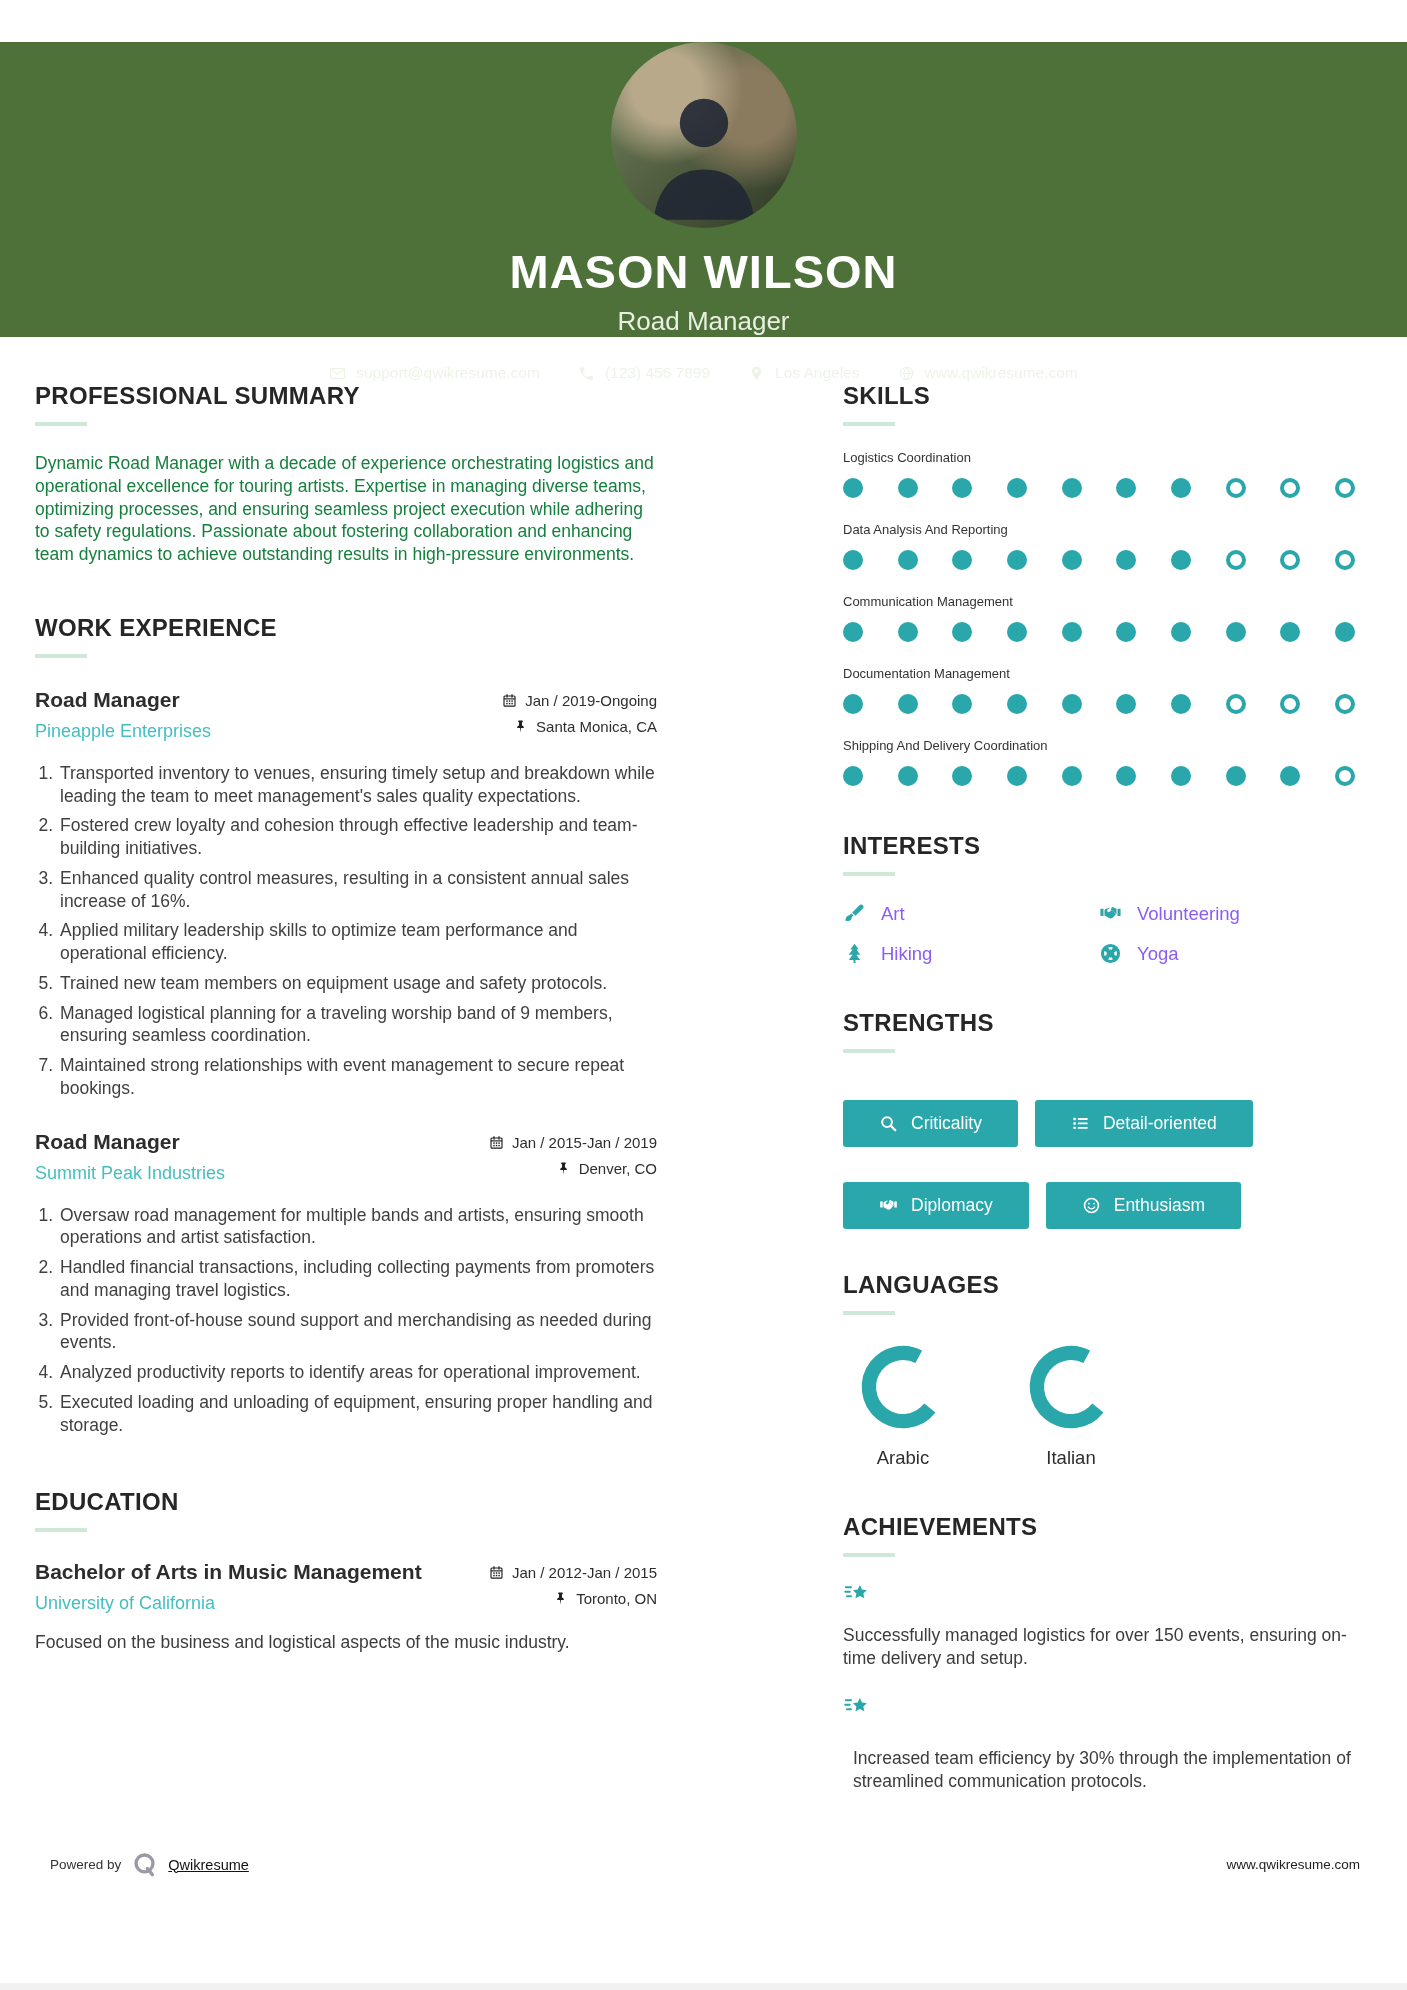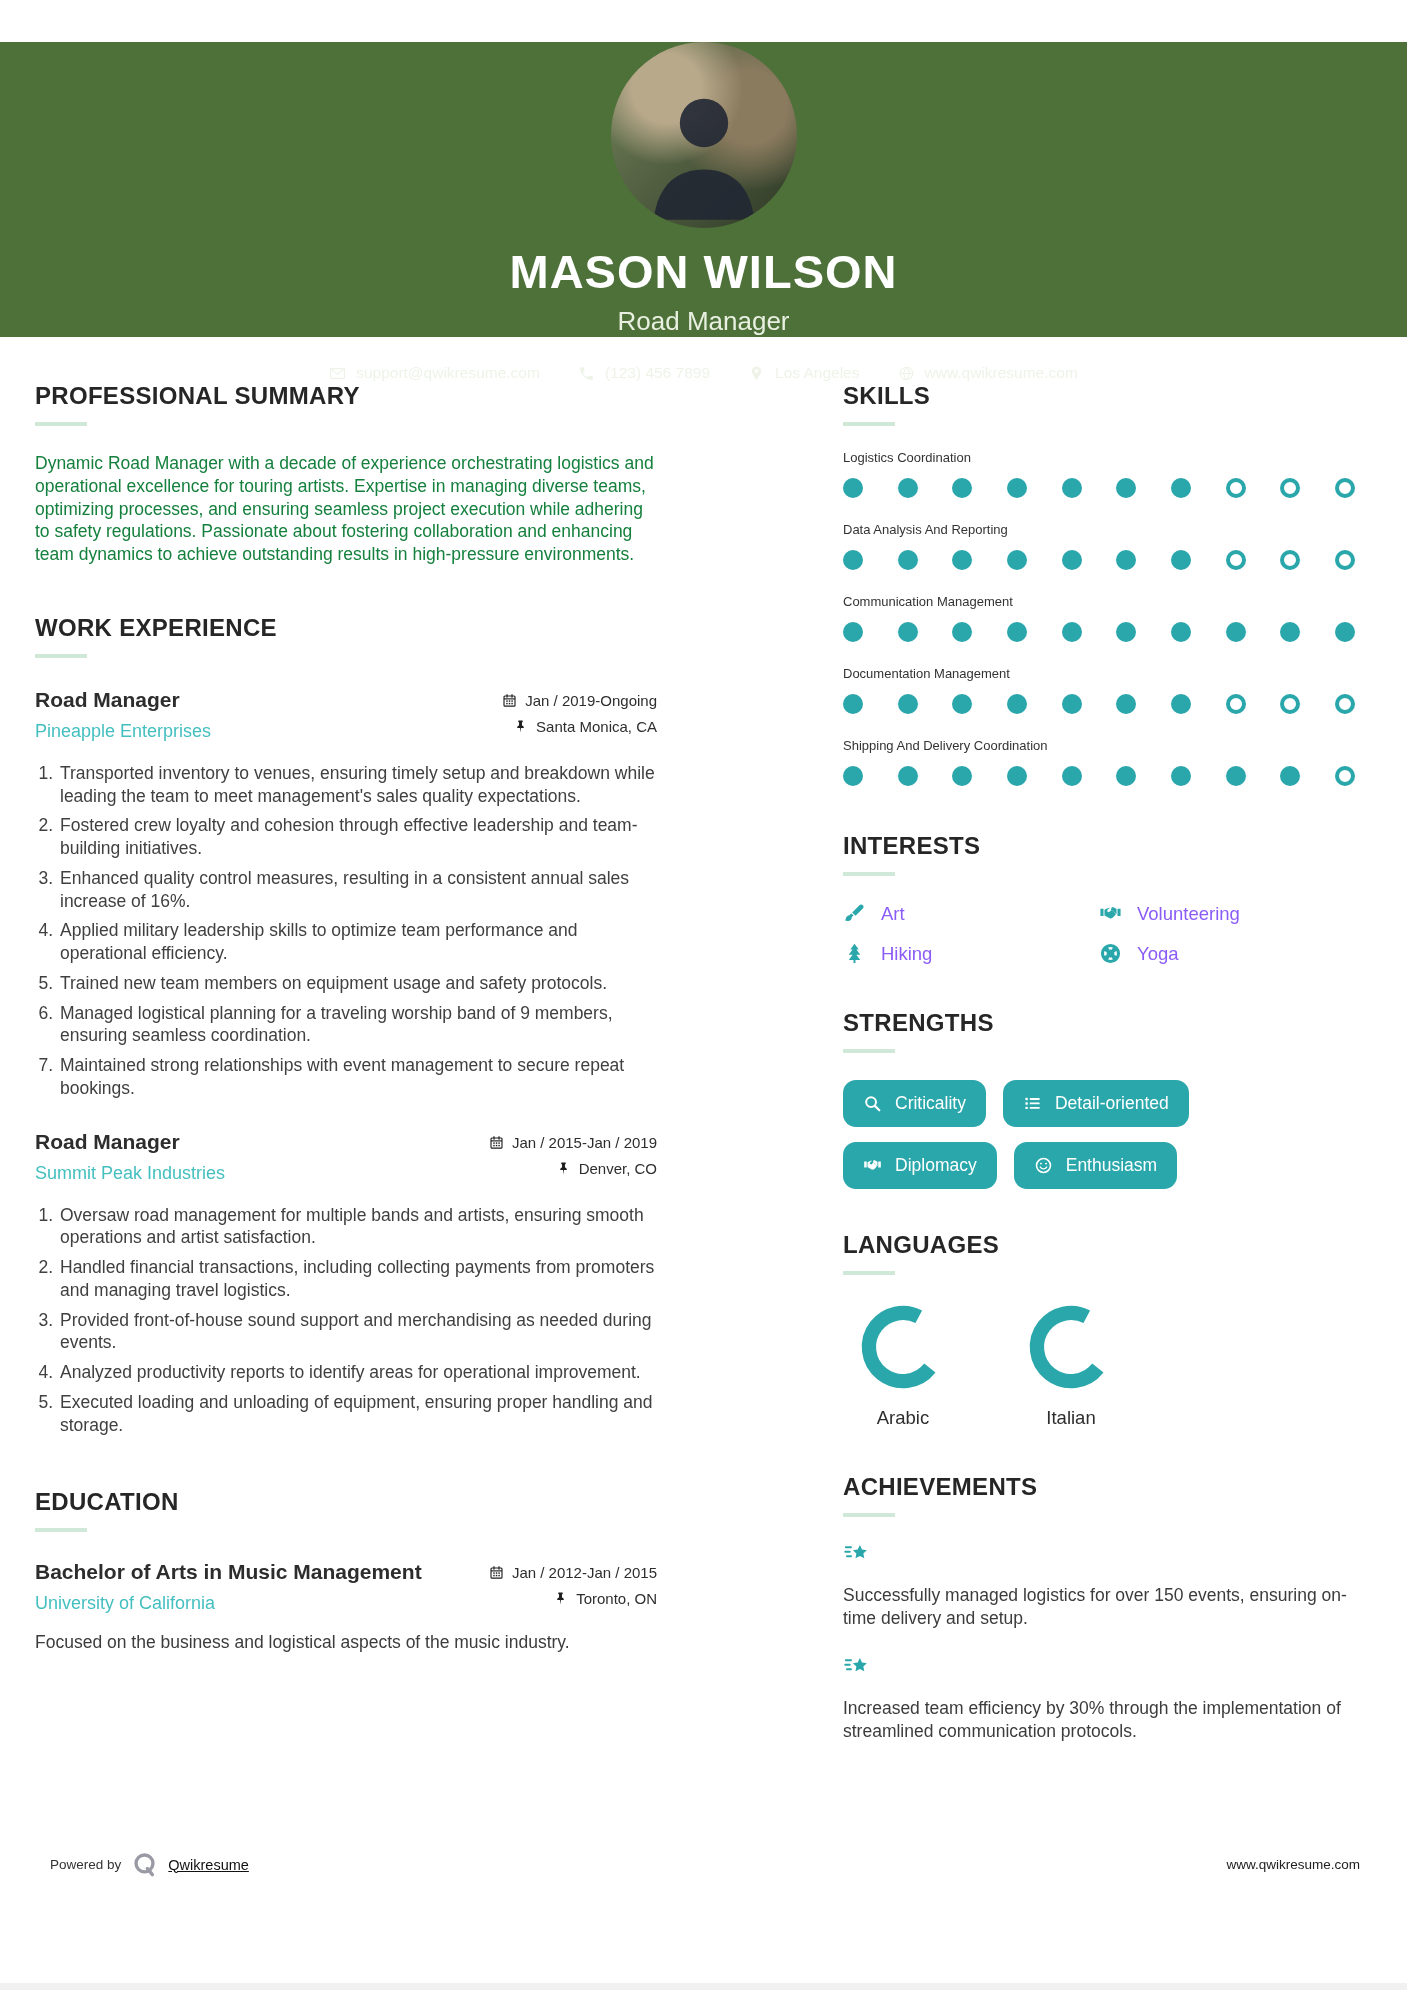--- a/index.html
+++ b/index.html
@@ -53,21 +53,21 @@
   .dots { display:flex; justify-content:space-between; width:512px; margin-top:13px; }
   .dot { width:20px; height:20px; border-radius:50%; box-sizing:border-box; border:4px solid var(--teal,#2aa7ab); background:#fff; }
   .dot.filled { background:var(--teal,#2aa7ab); }
   .interests { margin-top:46px; }
   .interests-grid { display:grid; grid-template-columns:256px auto; row-gap:17px; margin-top:26px; }
   .interest { display:flex; align-items:center; gap:15px; font-size:18.5px; color:#8b5cf6; }
   .interest .ic { color:var(--teal,#2aa7ab); }
   .interest .ic svg { width:23px; height:23px; }
   .strengths { margin-top:44px; }
   .strengths-grid { margin-top:27px; display:flex; flex-wrap:wrap; gap:15px 17px; width:440px; }
-  .chip { background:var(--teal,#2aa7ab); color:#ffffff; font-size:17.5px; display:inline-flex; align-items:center; gap:13px; padding:13px 20px; border-radius:13px; }
+  .chip { background:var(--teal,#2aa7ab); color:#ffffff; font-size:17.5px; display:inline-flex; align-items:center; gap:13px; padding:13px 36px; border-radius:3px;margin-top:20px; }
   .chip .ic { color:#fff; }
   .chip .ic svg { width:19px; height:19px; }
   .languages { margin-top:42px; }
   .langs-row { display:flex; gap:48px; margin-top:28px; }
   .lang { width:120px; text-align:center; }
   .lang svg { width:88px; height:88px; }
   .lang-label { margin-top:12px; font-size:18.5px; color:#2e2e2e; }
   .achievements { margin-top:44px; }
   .achv { display:flex; gap:17px; margin-top:22px; font-size:17.5px; line-height:1.32; color:#3c3c3c;flex-direction:column; }
   .achv .ic { color:var(--teal,#2aa7ab); flex:none; margin-top:1px; }
@@ -496,21 +496,21 @@
     <span class="ic">
                 <svg viewBox="0 0 24 24">
                   <path fill="currentColor" d="M15 4.5l1.9 3.9 4.3.6-3.1 3 .8 4.3L15 14.2l-3.9 2.1.8-4.3-3.1-3 4.3-.6L15 4.5z"></path>
                   <g stroke="currentColor" stroke-width="1.7" stroke-linecap="round" fill="none">
                     <path d="M2.5 6.5h4.6"></path>
                     <path d="M2 10.5h4"></path>
                     <path d="M3.5 14.5h3.6"></path>
                   </g>
                 </svg>
               </span>
-    <p style="margin:0">Increased team efficiency by 30% through the implementation of streamlined communication protocols.</p>
+    <p style="margin:10px">Increased team efficiency by 30% through the implementation of streamlined communication protocols.</p>
   </div>
           </div>
       </section>
     </div>
   </div>
 
   <div class="pfooter">
     <div class="powered">
       <span>Powered by</span>
       <span class="qlogo">

